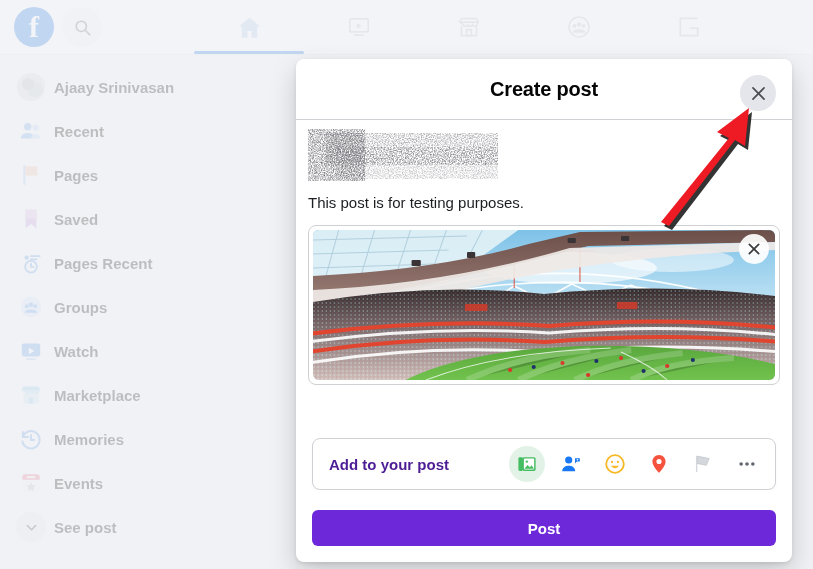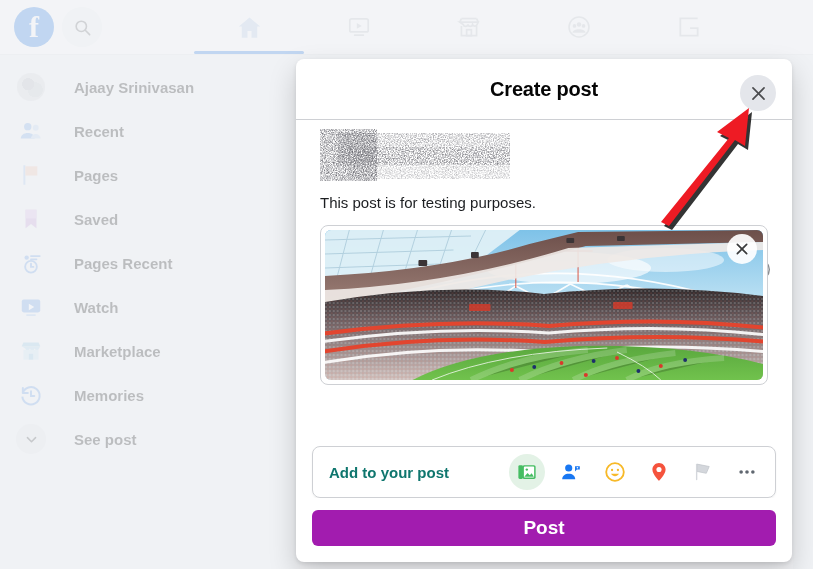--- a/index.html
+++ b/index.html
@@ -53,21 +53,21 @@
     height: 3px; background: #1877f2; border-radius: 2px;
   }
   .topbar-right { width: 90px; display: flex; justify-content: center; }
 
   
   .sidebar {
     position: absolute; top: 55px; left: 0; width: 290px; bottom: 0;
     padding: 10px 8px;
   }
   .side-item {
-    display: flex; align-items: center; gap: 28px;
+    display: flex; align-items: center; gap: 8px;
     height: 44px; padding: 0 8px; border-radius: 8px; text-align: right;
   }
   .side-icon {
     width: 30px; height: 30px;
     display: flex; align-items: center; justify-content: center;
     flex: 0 0 30px;
   }
   .side-label {
     font-size: 15px; font-weight: 600; color: #050505;
     white-space: nowrap;
@@ -115,21 +115,21 @@
     font-size: 20px; font-weight: bold; color: #050505;
     letter-spacing: -0.2px;
   }
   .close-btn {
     position: absolute; right: 16px; top: 16px;
     width: 36px; height: 36px; border-radius: 50%;
     background: #e4e6eb;
     display: flex; align-items: center; justify-content: center;
   }
   .modal-body {
-    flex: 1; padding: 0 24px; overflow: hidden; position: relative;
+    flex: 1; padding: 0 12px; overflow: hidden; position: relative;
   }
 
   
   .author-row {
     display: flex; align-items: flex-start; gap: 8px;
     padding: 9px 0 2px 0;
   }
   .scribble {
     filter: blur(0.4px);
   }
@@ -166,36 +166,37 @@
 
   
   .addto-bar {
     position: absolute; left: 16px; right: 16px; bottom: 0;
     height: 52px;
     border: 1px solid #ced0d4; border-radius: 8px;
     display: flex; align-items: center;
     padding: 0 10px 0 16px;
     box-shadow: 0 1px 2px rgba(0,0,0,0.06);
   }
-  .addto-label { font-size: 15px; font-weight: bold; color: #0f766e; }
+  .addto-label { font-size: 15px; font-weight: bold; color: #4c1d95; }
   .addto-icons { margin-left: auto; display: flex; align-items: center; gap: 8px; }
   .addto-icons > div {
     width: 36px; height: 36px; border-radius: 50%;
     display: flex; align-items: center; justify-content: center;
   }
   .icon-photo-wrap { background: #e3f2e6; }
 
   .modal-footer { padding: 12px 16px 16px 16px; flex: 0 0 auto; }
   .post-btn {
     width: 100%; height: 36px; border-radius: 6px;
-    background: #a21caf; color: #fff;
-    font-size: 19px; font-weight: bold;
+    background: #6d28d9; color: #fff;
+    font-size: 15px; font-weight: bold;
     display: flex; align-items: center; justify-content: center;
     border: none;
     font-family: "Liberation Sans", sans-serif;
+    margin-top: 8px;
   }
 
   
   .annotation-arrow {
     position: absolute; left: 645px; top: 90px;
     width: 150px; height: 140px;
     pointer-events: none;
   }
 </style>
 </head>
@@ -302,20 +303,32 @@
           <circle cx="8" cy="7" r="2" fill="#5c9cf0" stroke="none"></circle>
           <line x1="12" y1="5.6" x2="20" y2="5.6" stroke-linecap="round"></line>
           <line x1="12" y1="8.6" x2="17" y2="8.6" stroke-linecap="round"></line>
           <circle cx="12" cy="15.5" r="5.4"></circle>
           <path d="M12 12.6v3h2.2" stroke-linecap="round"></path>
         </svg>
       </span>
       <span class="side-label">Pages Recent</span>
     </div>
 
+    <div class="side-item">
+      <span class="side-icon">
+        <svg width="26" height="26" viewBox="0 0 24 24">
+          <circle cx="12" cy="12" r="9.4" fill="#cfe0f8"></circle>
+          <circle cx="12" cy="10" r="2.1" fill="#5c9cf0"></circle>
+          <circle cx="8.1" cy="11.2" r="1.7" fill="#5c9cf0"></circle>
+          <circle cx="15.9" cy="11.2" r="1.7" fill="#5c9cf0"></circle>
+          <path d="M6.2 17.4c0-2 2.6-3.2 5.8-3.2s5.8 1.2 5.8 3.2z" fill="#5c9cf0"></path>
+        </svg>
+      </span>
+      <span class="side-label">Groups</span>
+    </div>
 
     <div class="side-item">
       <span class="side-icon">
         <svg width="26" height="26" viewBox="0 0 24 24">
           <rect x="3.5" y="5" width="17" height="12" rx="2" fill="#5c9cf0"></rect>
           <path d="M10 9l5 3-5 3z" fill="#fff"></path>
           <rect x="7.5" y="18.6" width="9" height="1.6" rx="0.8" fill="#9dc4f5"></rect>
         </svg>
       </span>
       <span class="side-label">Watch</span>
@@ -337,20 +350,31 @@
       <span class="side-icon">
         <svg width="26" height="26" viewBox="0 0 24 24" fill="none" stroke="#5c9cf0" stroke-width="1.8">
           <path d="M4.3 10.4A8 8 0 1 1 4 13.5"></path>
           <path d="M4.5 5.5v4.6h4.6" stroke-linecap="round" stroke-linejoin="round"></path>
           <path d="M12 8.6v4.3h3" stroke-linecap="round"></path>
         </svg>
       </span>
       <span class="side-label">Memories</span>
     </div>
 
+    <div class="side-item">
+      <span class="side-icon">
+        <svg width="26" height="26" viewBox="0 0 24 24">
+          <rect x="4" y="4" width="16" height="16" rx="2.4" fill="#eceff3"></rect>
+          <path d="M4 6.4a2.4 2.4 0 0 1 2.4-2.4h11.2A2.4 2.4 0 0 1 20 6.4V9H4z" fill="#f26b82"></path>
+          <rect x="8" y="5.8" width="8" height="1.6" rx="0.8" fill="#fff"></rect>
+          <path d="M12 11.3l1.3 2.7 2.9.4-2.1 2 .5 2.9-2.6-1.4-2.6 1.4.5-2.9-2.1-2 2.9-.4z" fill="#b9bdc4"></path>
+        </svg>
+      </span>
+      <span class="side-label">Events</span>
+    </div>
 
     <div class="side-item">
       <span class="side-icon">
         <span class="chevron-circle">
           <svg width="15" height="15" viewBox="0 0 24 24" fill="none" stroke="#3a3b3c" stroke-width="2.4">
             <path d="M5.5 9l6.5 6.5L18.5 9" stroke-linecap="round" stroke-linejoin="round"></path>
           </svg>
         </span>
       </span>
       <span class="side-label">See post</span>

